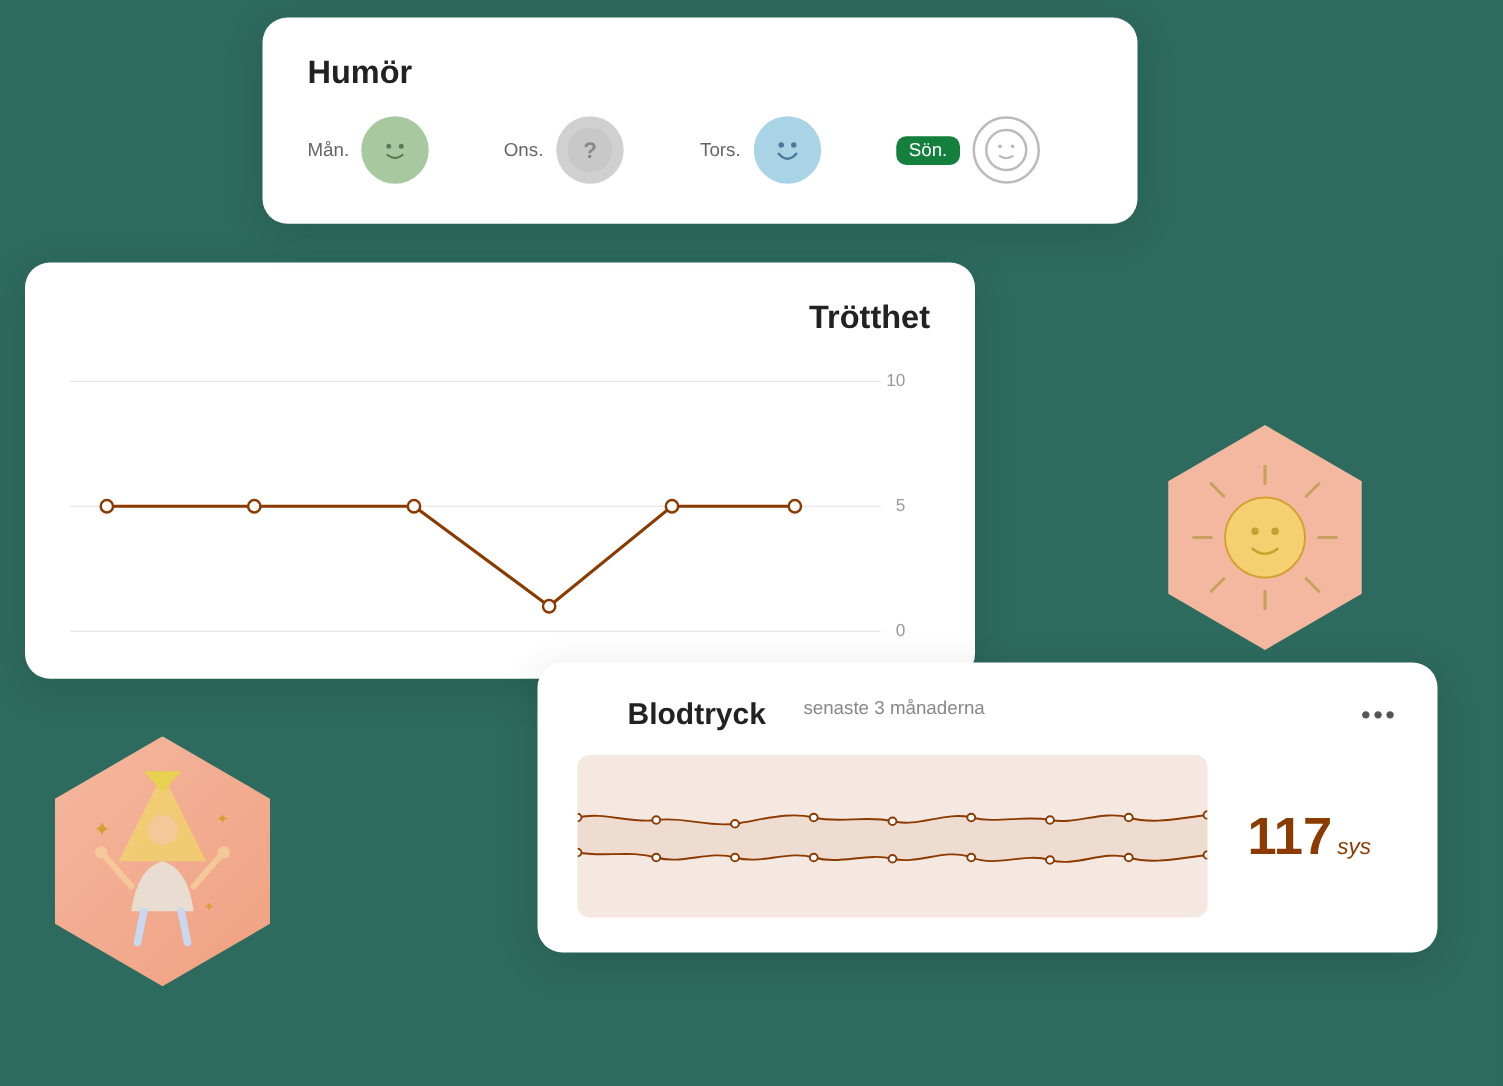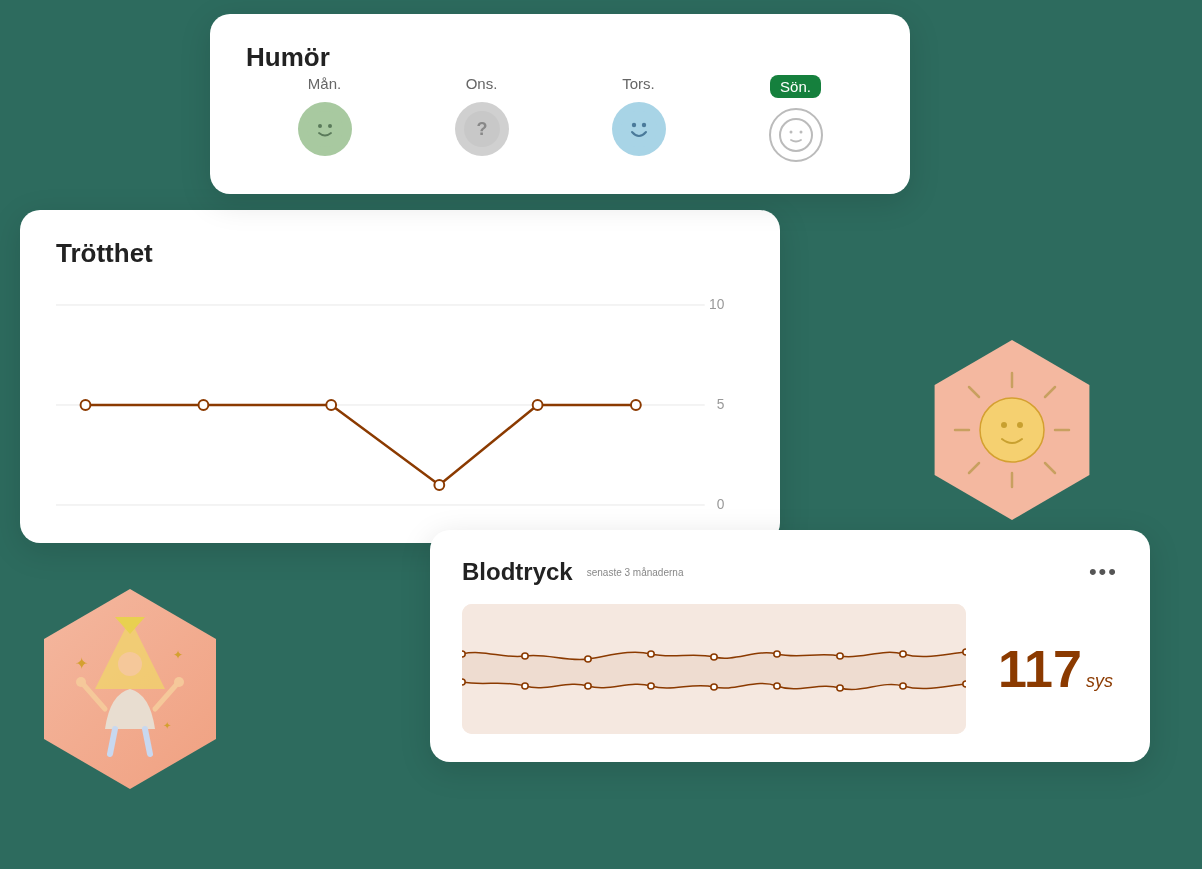--- a/index.html
+++ b/index.html
@@ -22,31 +22,30 @@
       background: #fff;
       border-radius: 20px;
       padding: 28px 36px 32px;
       box-shadow: 0 8px 32px rgba(0,0,0,0.13);
       z-index: 10;
     }
     .humor-card h2 {
       font-size: 26px;
       font-weight: 600;
       color: #222;
-      margin-bottom: 2px;
+      margin-bottom: 20px;
     }
     .humor-days {
       display: flex;
       gap: 0;
       justify-content: space-between;
       align-items: flex-start;
     }
     .humor-day {
       display: flex;
-      flex-direction: column;
       align-items: center;
       gap: 10px;
       flex: 1;
     }
     .humor-day-label {
       font-size: 15px;
       color: #666;
       font-weight: 400;
     }
     .humor-day-label.active {
@@ -87,20 +86,21 @@
       border-radius: 20px;
       padding: 28px 36px 28px;
       box-shadow: 0 8px 32px rgba(0,0,0,0.13);
       z-index: 5;
     }
     .trotthet-card h2 {
       font-size: 26px;
       font-weight: 600;
       color: #222;
       margin-bottom: 10px;
+      text-align: right;
     }
     .chart-area {
       position: relative;
       height: 220px;
       margin-top: 26px;
     }
 
     
     .blodtryck-card {
       position: absolute;
@@ -114,30 +114,31 @@
       z-index: 10;
     }
     .blodtryck-header {
       display: flex;
       align-items: center;
       justify-content: space-between;
       margin-bottom: 18px;
     }
     .blodtryck-title-row {
       display: flex;
-      align-items: center;
-      gap: 14px;
+      align-items: flex-start;
+      gap: 30px;
+      margin-left: 40px;
     }
     .blodtryck-title {
       font-size: 24px;
       font-weight: 600;
       color: #222;
     }
     .blodtryck-subtitle {
-      font-size: 10px;
+      font-size: 15px;
       color: #888;
       font-weight: 400;
     }
     .blodtryck-menu {
       font-size: 22px;
       color: #555;
       letter-spacing: 2px;
       cursor: pointer;
     }
     .blodtryck-content {
@@ -153,21 +154,21 @@
       overflow: hidden;
       position: relative;
     }
     .blodtryck-stats {
       display: flex;
       flex-direction: column;
       gap: 12px;
       min-width: 120px;
     }
     .bp-value {
-      font-size: 52px;
+      font-size: 42px;
       font-weight: 700;
       color: #8b3a00;
       line-height: 1;
     }
     .bp-label {
       font-size: 18px;
       color: #8b3a00;
       font-weight: 400;
       margin-left: 4px;
       font-style: italic;

